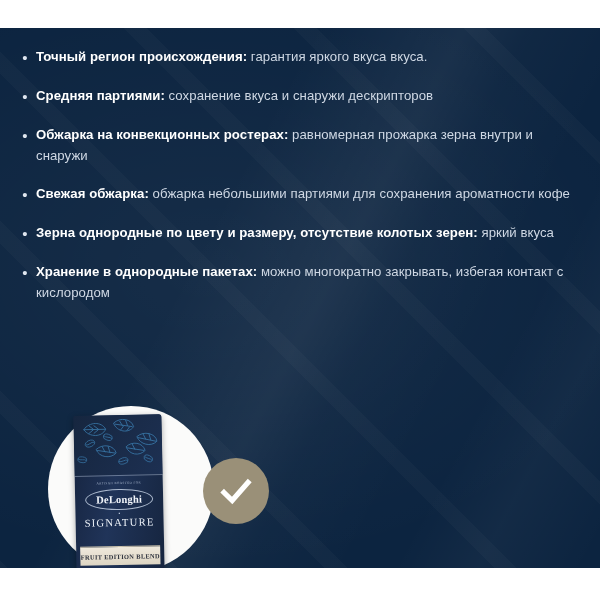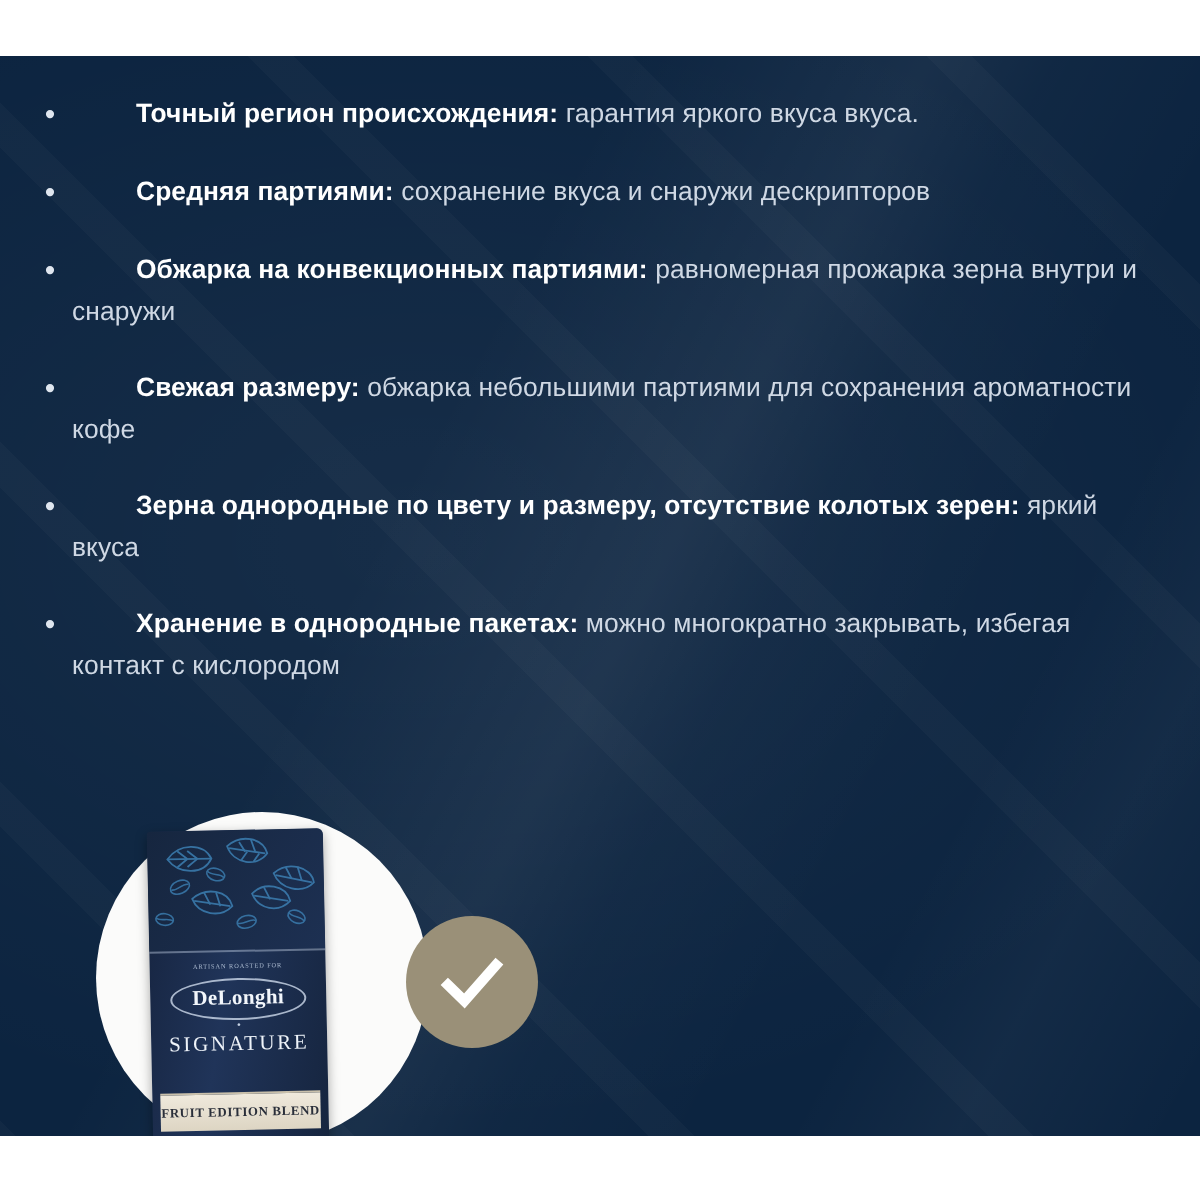--- a/index.html
+++ b/index.html
@@ -106,21 +106,20 @@
   .bullet-text {
     flex: 1 1 auto;
     font-size: 13.2px;
     line-height: 21px;
     color: #cfd8e4;
     letter-spacing: 0.05px;
   }
   .bullet-text .lead {
     font-weight: bold;
     color: #ffffff;
-    margin-left: 32px;
   }
 
   
   .product {
     position: absolute;
     left: 48px;
     top: 378px;
     width: 270px;
     height: 180px;
   }
@@ -286,28 +285,28 @@
       <div class="bullet-row">
         <div class="bullet-dot">•</div>
         <div class="bullet-text">
           <span class="lead">Средняя партиями:</span><span> сохранение вкуса и снаружи дескрипторов</span>
         </div>
       </div>
 
       <div class="bullet-row">
         <div class="bullet-dot">•</div>
         <div class="bullet-text">
-          <span class="lead">Обжарка на конвекционных партиями:</span><span> равномерная прожарка зерна внутри и снаружи</span>
-        </div>
-      </div>
-
-      <div class="bullet-row">
-        <div class="bullet-dot">•</div>
-        <div class="bullet-text">
-          <span class="lead">Свежая размеру:</span><span> обжарка небольшими партиями для сохранения ароматности кофе</span>
+          <span class="lead">Обжарка на конвекционных ростерах:</span><span> равномерная прожарка зерна внутри и снаружи</span>
+        </div>
+      </div>
+
+      <div class="bullet-row">
+        <div class="bullet-dot">•</div>
+        <div class="bullet-text">
+          <span class="lead">Свежая обжарка:</span><span> обжарка небольшими партиями для сохранения ароматности кофе</span>
         </div>
       </div>
 
       <div class="bullet-row">
         <div class="bullet-dot">•</div>
         <div class="bullet-text">
           <span class="lead">Зерна однородные по цвету и размеру, отсутствие колотых зерен:</span><span> яркий вкуса</span>
         </div>
       </div>
 

